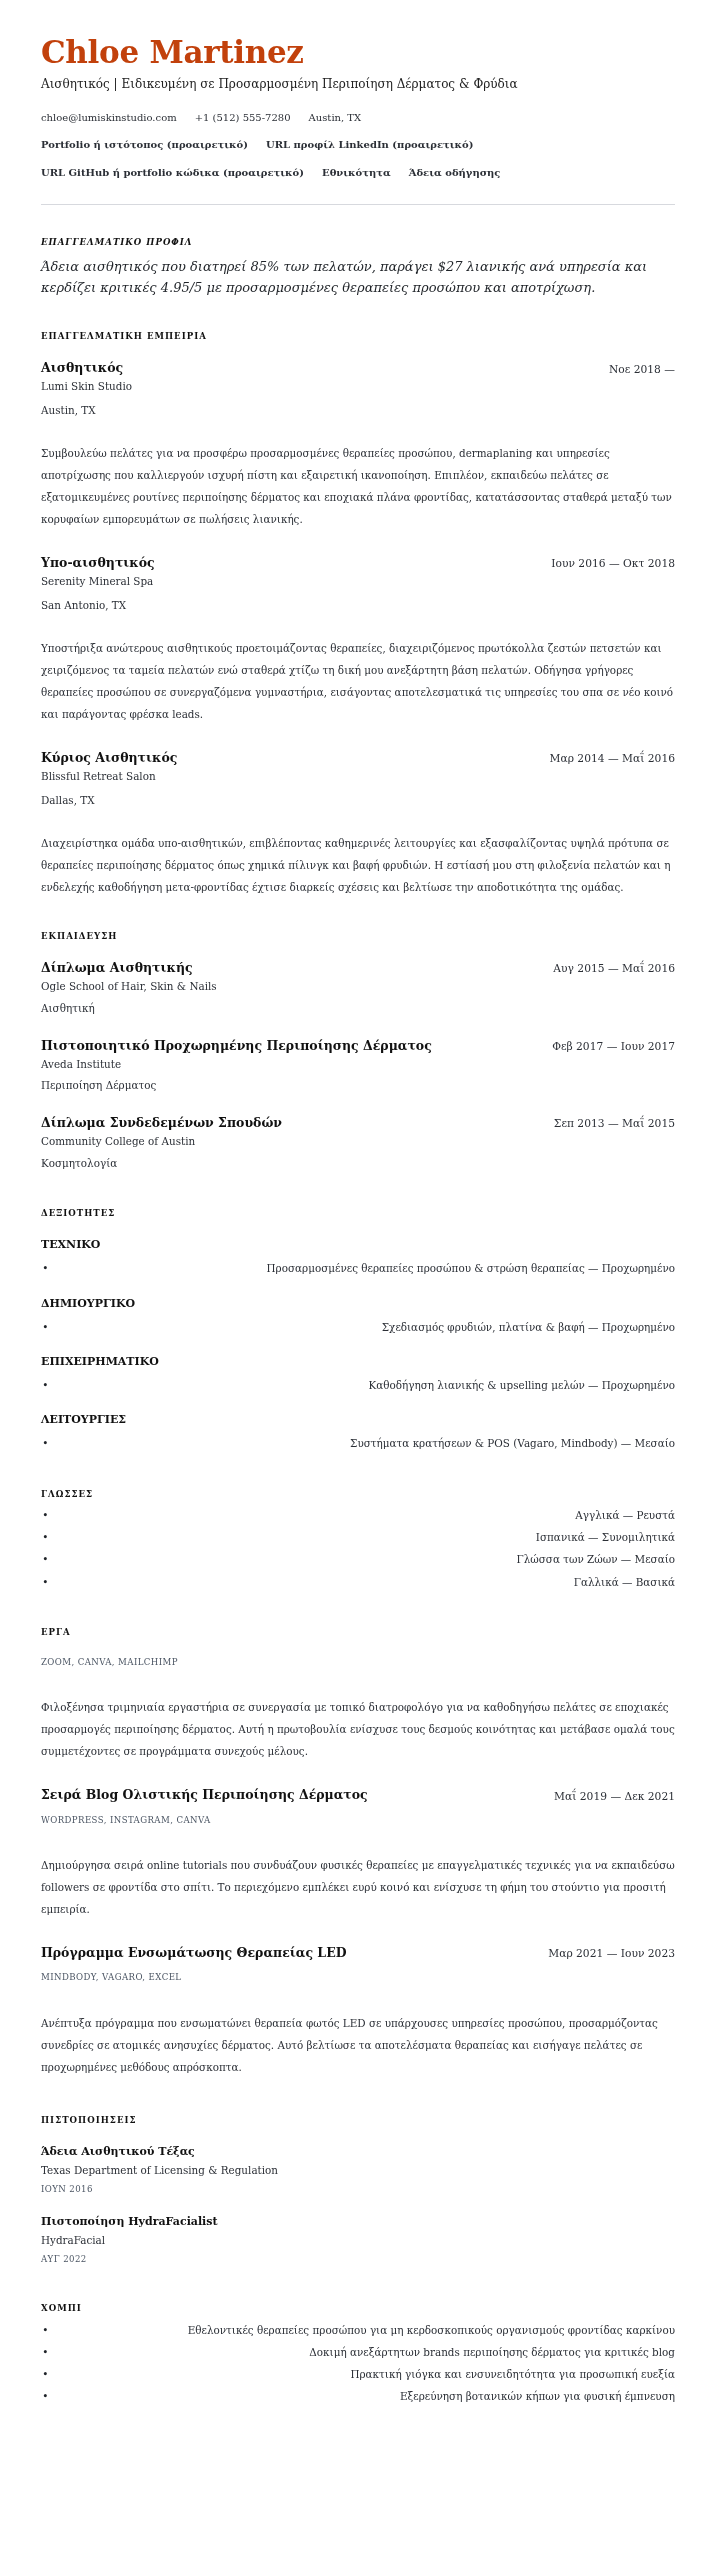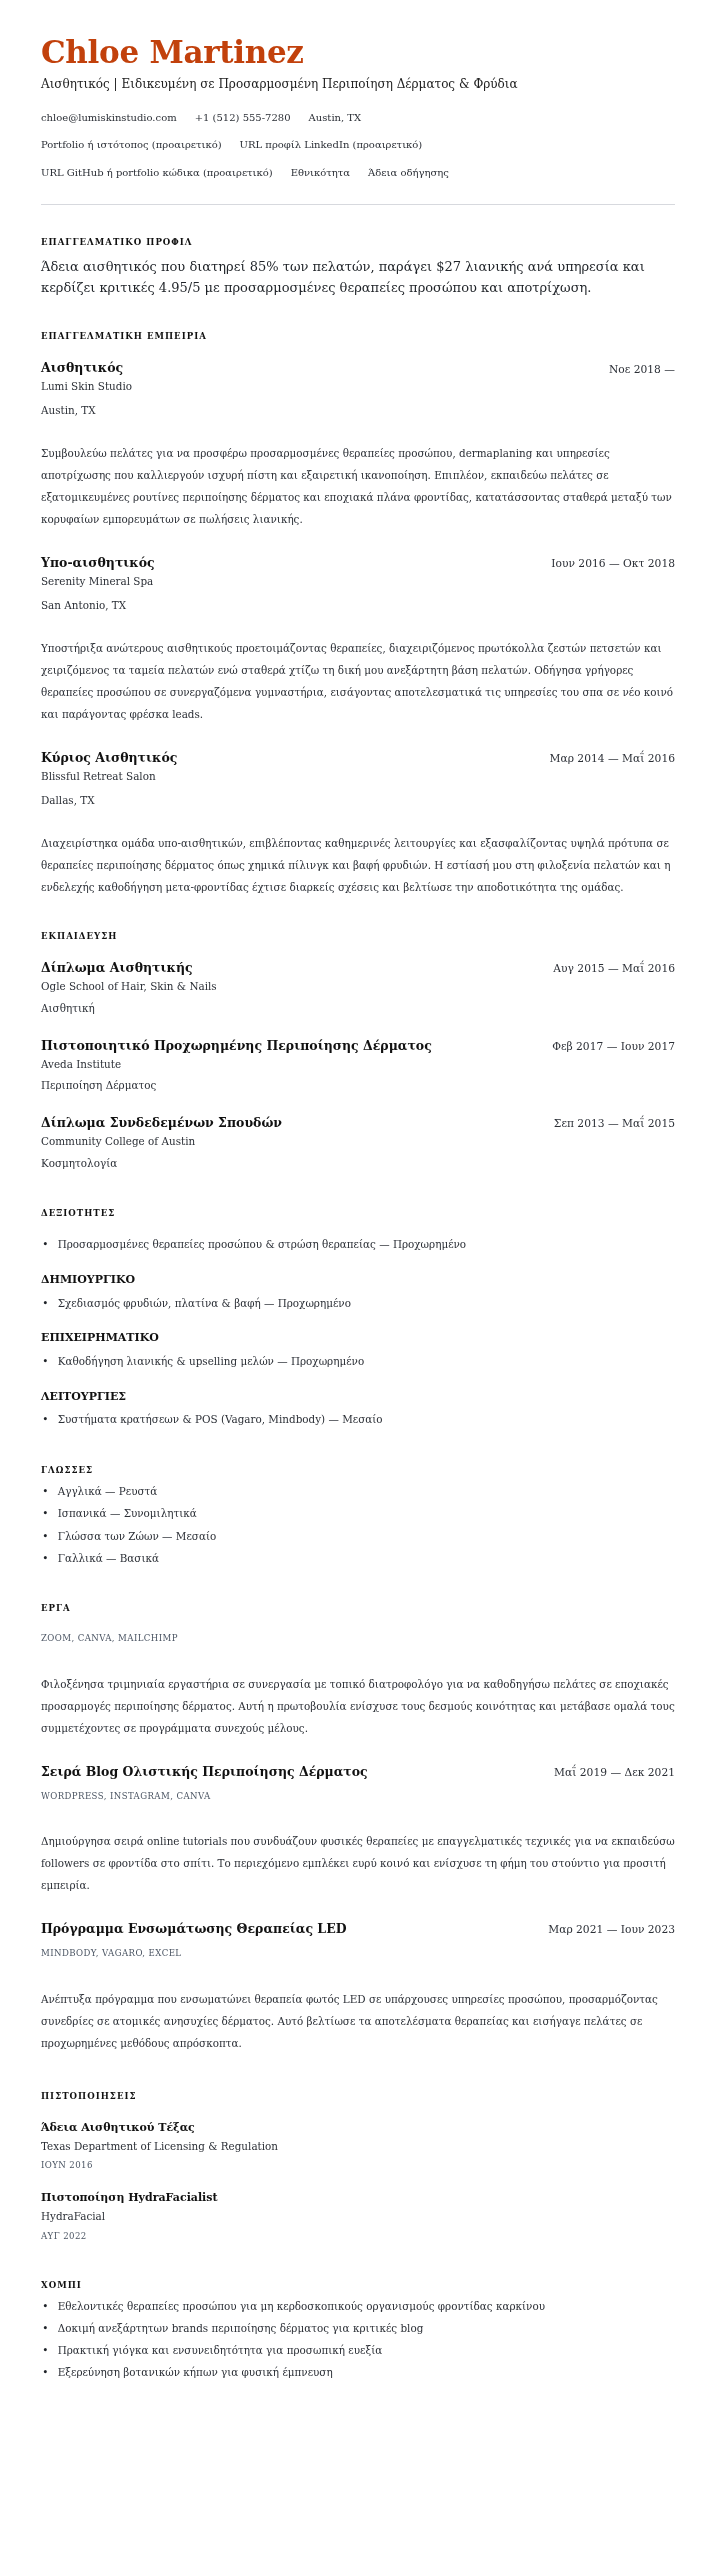--- a/index.html
+++ b/index.html
@@ -29,36 +29,36 @@
     }
     .contact-row {
       display: flex;
       flex-wrap: wrap;
       gap: 0 18px;
       font-size: 10px;
       color: #2b2f36;
       line-height: 14.3px;
       margin-top: 13px;
     }
-    .contact-row + .contact-row { margin-top: 13.7px; }
+    .contact-row + .contact-row { margin-top: 13.7px; font-weight: bold; }
     .contact-row.first { margin-top: 18px; }
     .divider {
       height: 1.2px;
       background: #d7d9de;
       margin-top: 23px;
     }
     .section-title {
       font-size: 8.6px;
       font-weight: bold;
       letter-spacing: 1px;
       color: #111111;
       text-transform: uppercase;
       line-height: 12px;
     }
-    .summary-section { margin-top: 31px; }
+    .summary-section { margin-top: 31px; font-style: italic; }
     .summary-text {
       font-size: 13px;
       line-height: 21px;
       color: #1f2328;
       margin-top: 8.4px;
     }
     .section { margin-top: 32px; }
     .entry-head {
       display: flex;
       justify-content: space-between;
@@ -113,20 +113,21 @@
     ul.bullets {
       list-style: none;
       margin-top: 8.4px;
     }
     ul.bullets li {
       position: relative;
       padding-left: 16.7px;
       font-size: 10.4px;
       line-height: 15.5px;
       color: #2b2f36;
+      text-align: right;
     }
     ul.bullets li + li { margin-top: 6.6px; }
     ul.bullets li::before {
       content: "•";
       position: absolute;
       left: 1.2px;
       top: 0;
       color: #1f2328;
     }
     .lang-list { margin-top: 16.7px; }
@@ -263,20 +264,21 @@
         <div class="entry-sub">Community College of Austin</div>
         <div class="entry-loc" style="margin-top:6px">Κοσμητολογία</div>
       </div>
     </div>
   </section>
 
   <section class="section" style="margin-top:36px">
     <h2 class="section-title">ΔΕΞΙΟΤΗΤΕΣ</h2>
     <div class="skills-list">
       <div class="skill-group">
+        <div class="skill-group-title">ΤΕΧΝΙΚΟ</div>
         <ul class="bullets">
           <li>Προσαρμοσμένες θεραπείες προσώπου &amp; στρώση θεραπείας — Προχωρημένο</li>
         </ul>
       </div>
       <div class="skill-group">
         <div class="skill-group-title">ΔΗΜΙΟΥΡΓΙΚΟ</div>
         <ul class="bullets">
           <li>Σχεδιασμός φρυδιών, πλατίνα &amp; βαφή — Προχωρημένο</li>
         </ul>
       </div>

